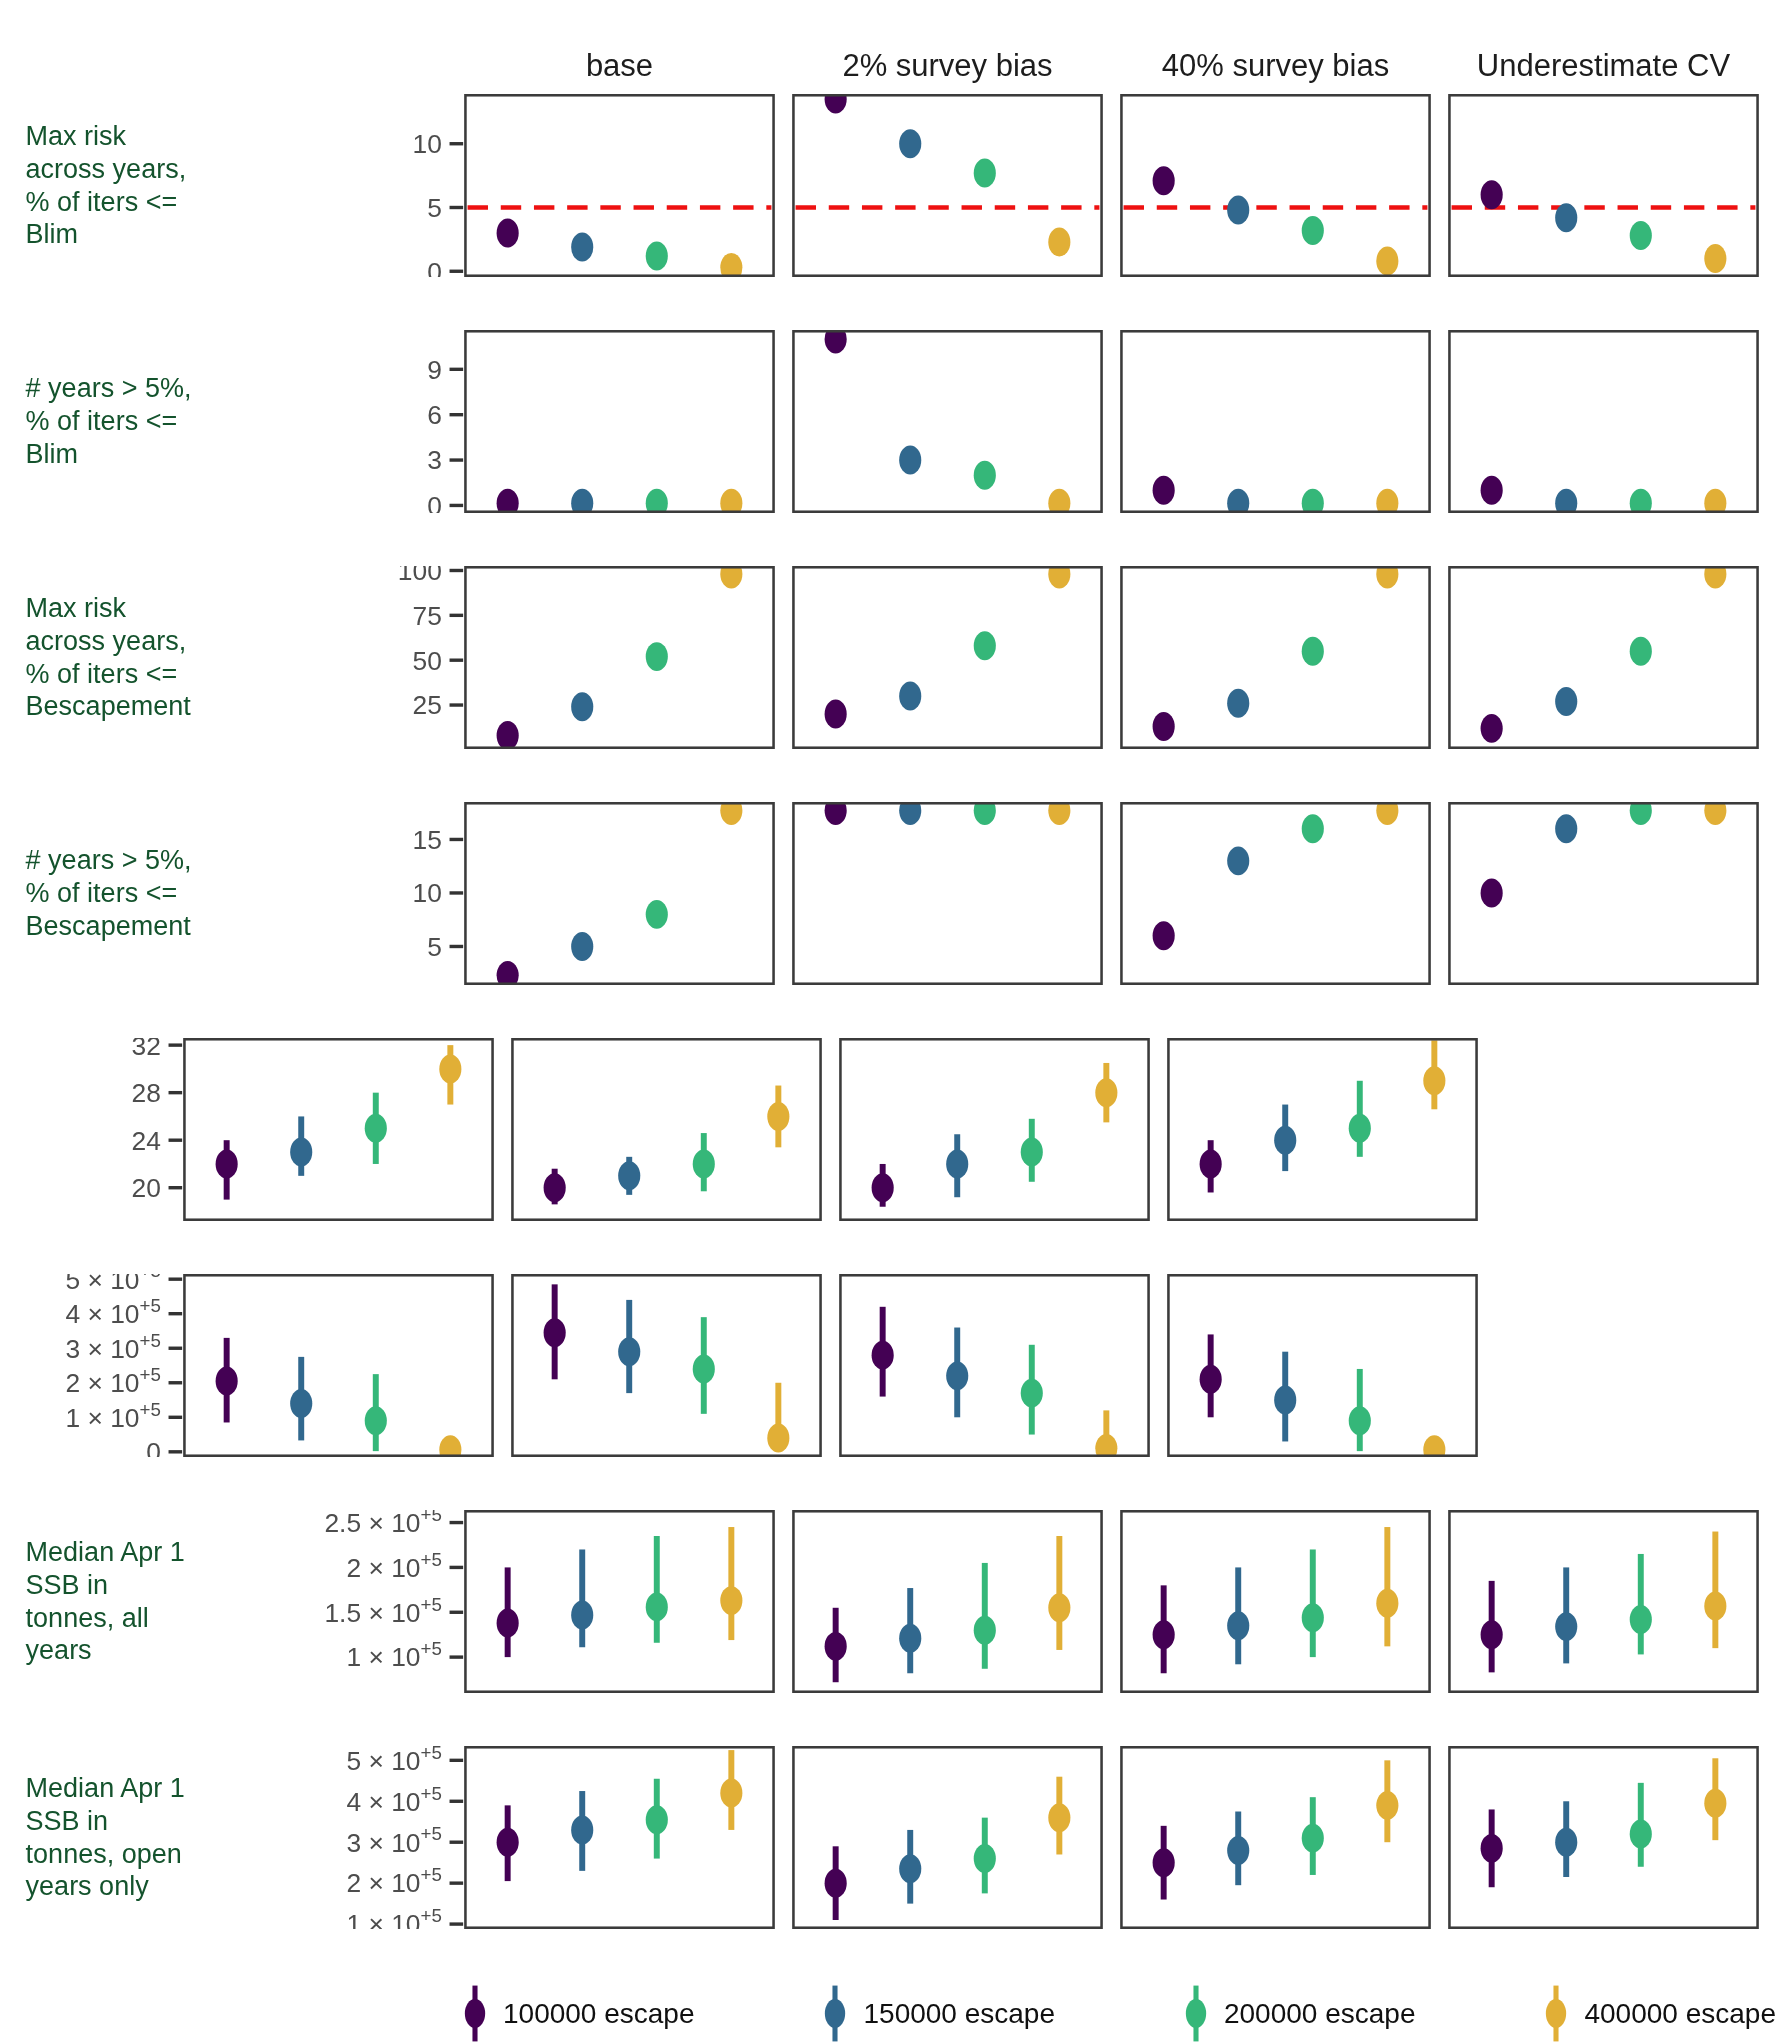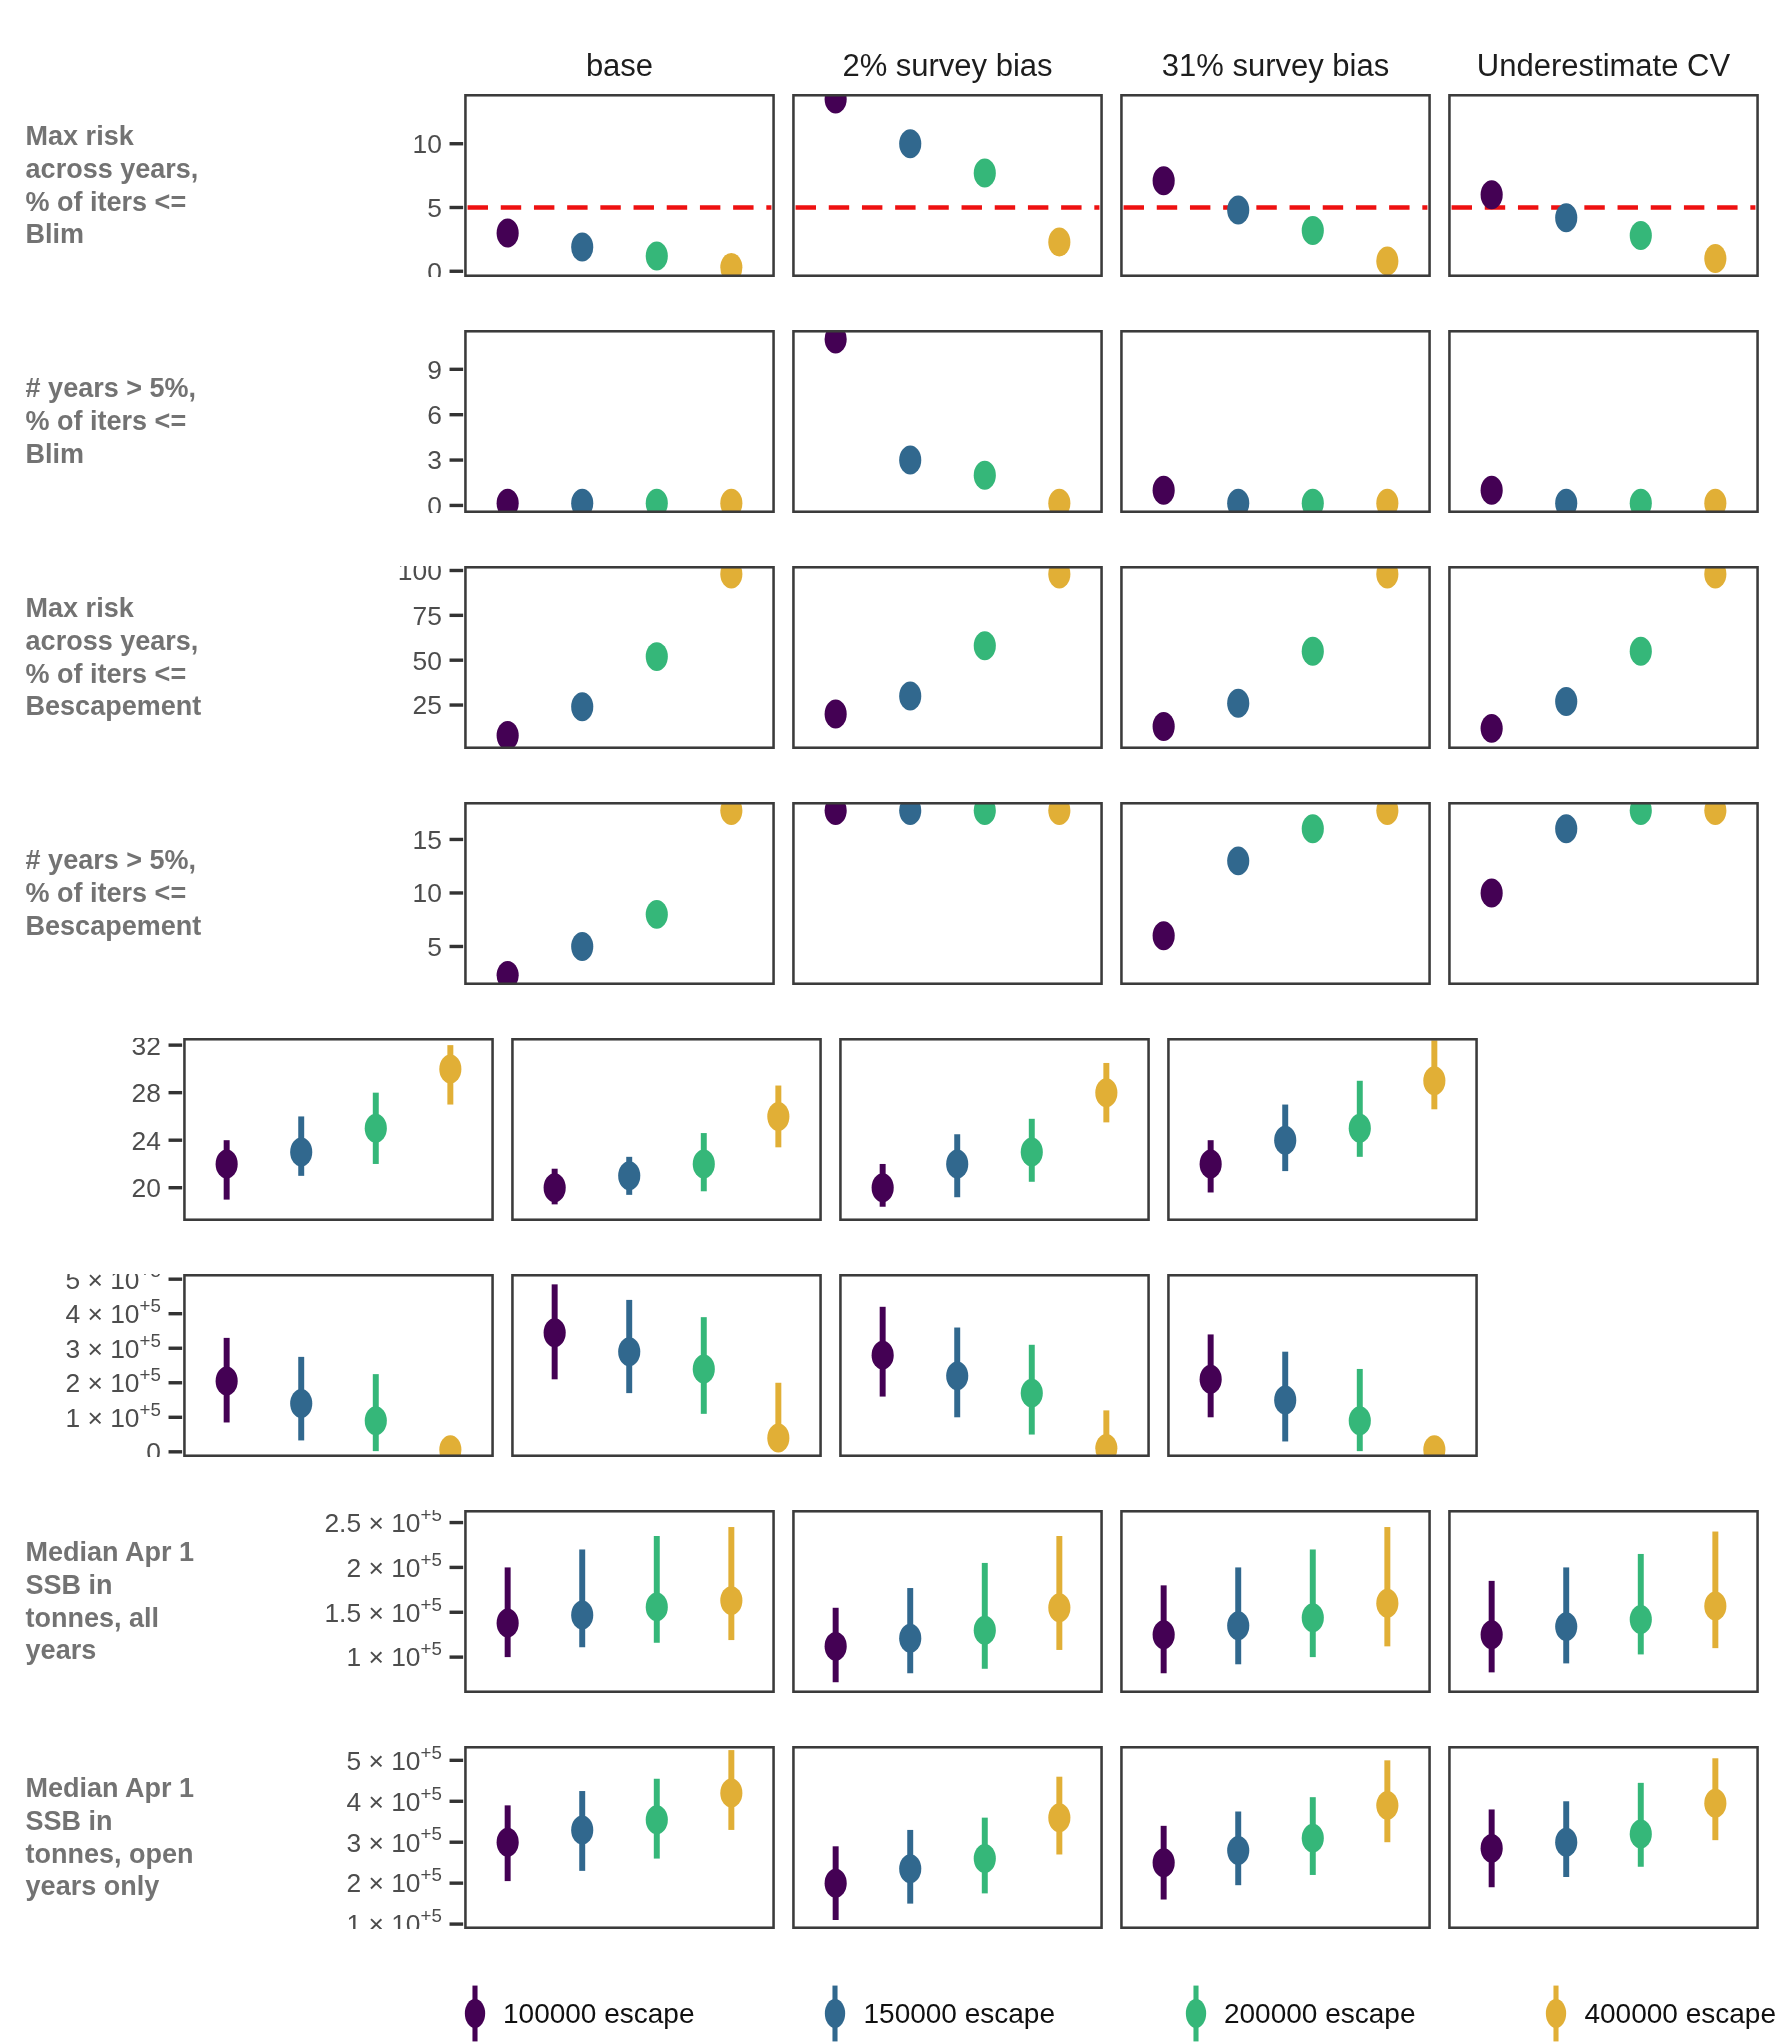--- a/index.html
+++ b/index.html
@@ -5,40 +5,40 @@
   html,body { margin:0; padding:0; background:#ffffff; }
   body { width:1789px; height:2044px; font-family:"Liberation Sans", sans-serif; }
   .figure { position:relative; width:1789px; height:2044px; box-sizing:border-box; padding-top:26px; }
   .header-row { display:flex; height:68px; align-items:flex-end; }
   .label-spacer { width:281px; flex:0 0 auto; }
   .axis-spacer { width:183px; flex:0 0 auto; }
   .col-title { width:311px; margin-right:17px; flex:0 0 auto; text-align:center;
                font-size:31px; color:#1d1d1d; padding-bottom:10.2px; }
   .chart-row { display:flex; height:183px; margin-bottom:53px; }
   .row-label { width:281px; flex:0 0 auto; box-sizing:border-box; padding-left:25.6px;
-               display:flex; align-items:center; font-weight:bold; font-size:27px;
-               line-height:1.22; color:#737373; white-space:pre-line; }
+               display:flex; align-items:center; font-weight:normal; font-size:27px;
+               line-height:1.22; color:#14532d; white-space:pre-line; }
   .y-axis { width:183px; flex:0 0 auto; }
   .y-axis svg, .panel svg, .legend-glyph svg { display:block; }
   .panel { width:311px; margin-right:17px; flex:0 0 auto; }
   .legend-row { display:flex; margin-left:464px; width:1312px; justify-content:space-between;
                 align-items:center; margin-top:31px; }
   .legend-item { display:flex; align-items:center; gap:17px; font-size:28px; color:#101010; }
 </style>
 </head>
 <body>
 
 <div class="figure">
 
   <div class="header-row">
     <div class="label-spacer"></div>
     <div class="axis-spacer"></div>
     <div class="col-title">base</div>
     <div class="col-title">2% survey bias</div>
-    <div class="col-title">31% survey bias</div>
+    <div class="col-title">40% survey bias</div>
     <div class="col-title">Underestimate CV</div>
   </div>
 
   <div>
       <div class="chart-row">
         <div class="row-label">Max risk
 across years,
 % of iters &lt;=
 Blim</div>
         <div class="y-axis">

